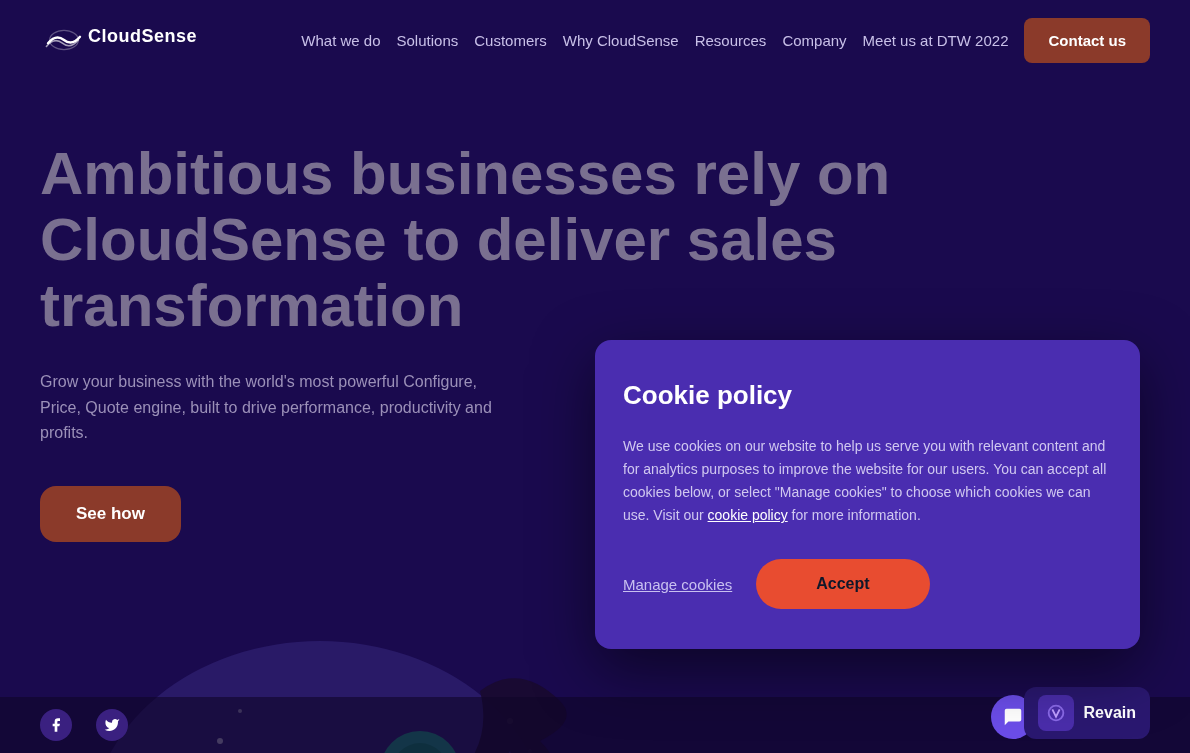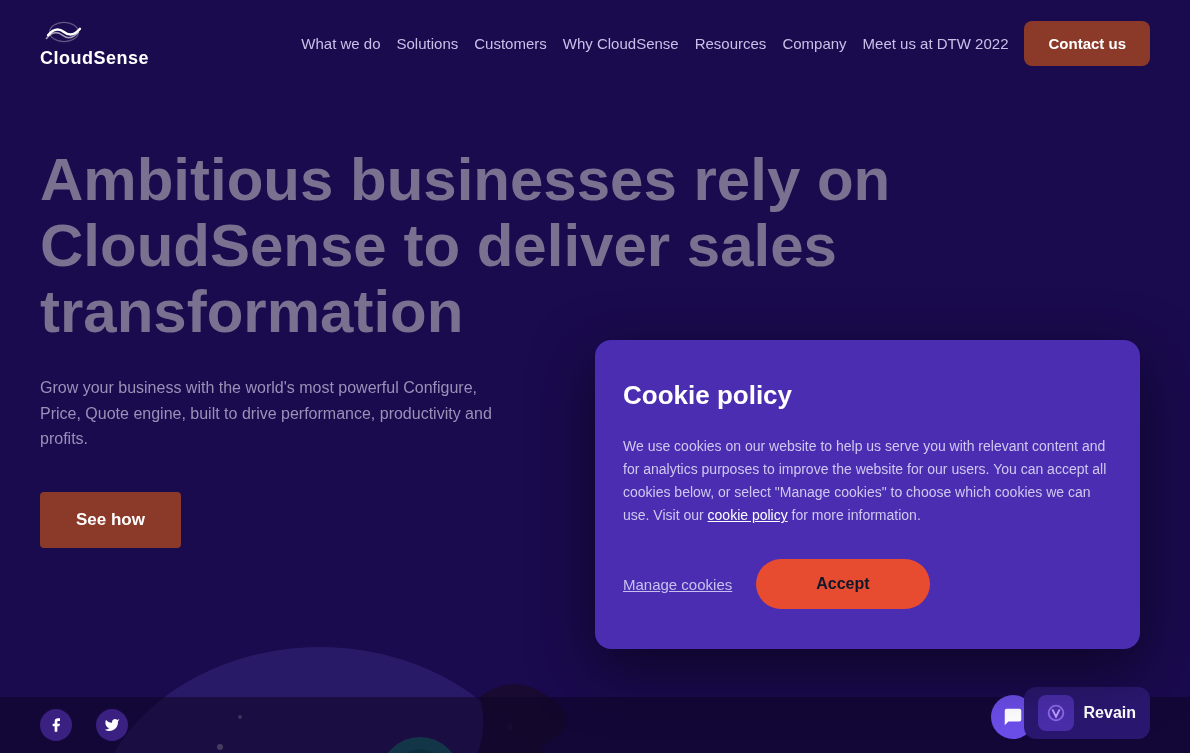--- a/index.html
+++ b/index.html
@@ -19,21 +19,20 @@
       display: flex;
       align-items: center;
       justify-content: space-between;
       padding: 18px 40px;
       position: relative;
       z-index: 10;
     }
 
     .logo {
       display: flex;
-      flex-direction: column;
       align-items: flex-start;
     }
 
     .logo-icon {
       width: 48px;
       height: 28px;
       margin-bottom: 2px;
     }
 
     .logo-text {
@@ -96,21 +95,21 @@
       color: #9b90b8;
       line-height: 1.6;
       max-width: 460px;
       margin-bottom: 40px;
     }
 
     .see-how-btn {
       background: #8b3a2a;
       color: white;
       padding: 18px 36px;
-      border-radius: 4px;
+      border-radius: 16px;
       font-size: 17px;
       font-weight: 600;
       cursor: pointer;
       border: none;
       display: inline-block;
     }
 
     
     .hero-right {
       flex: 1;

